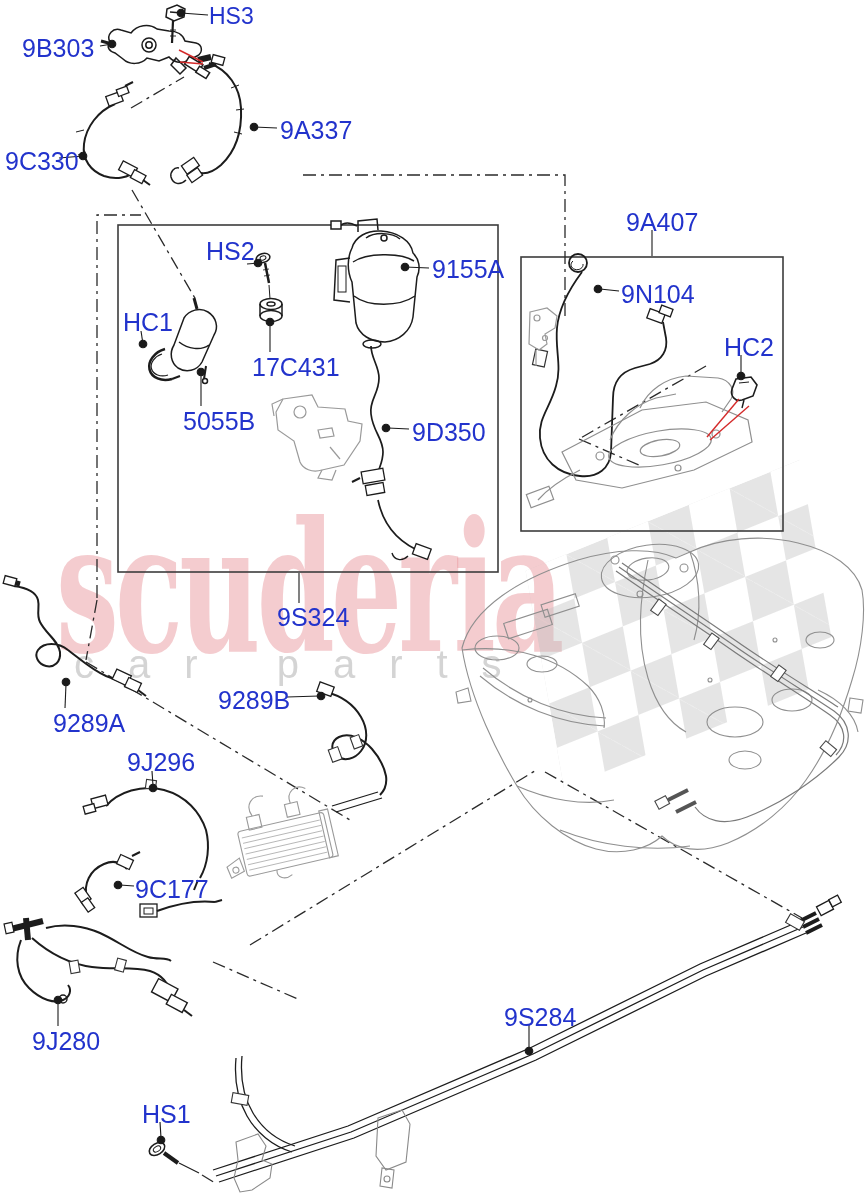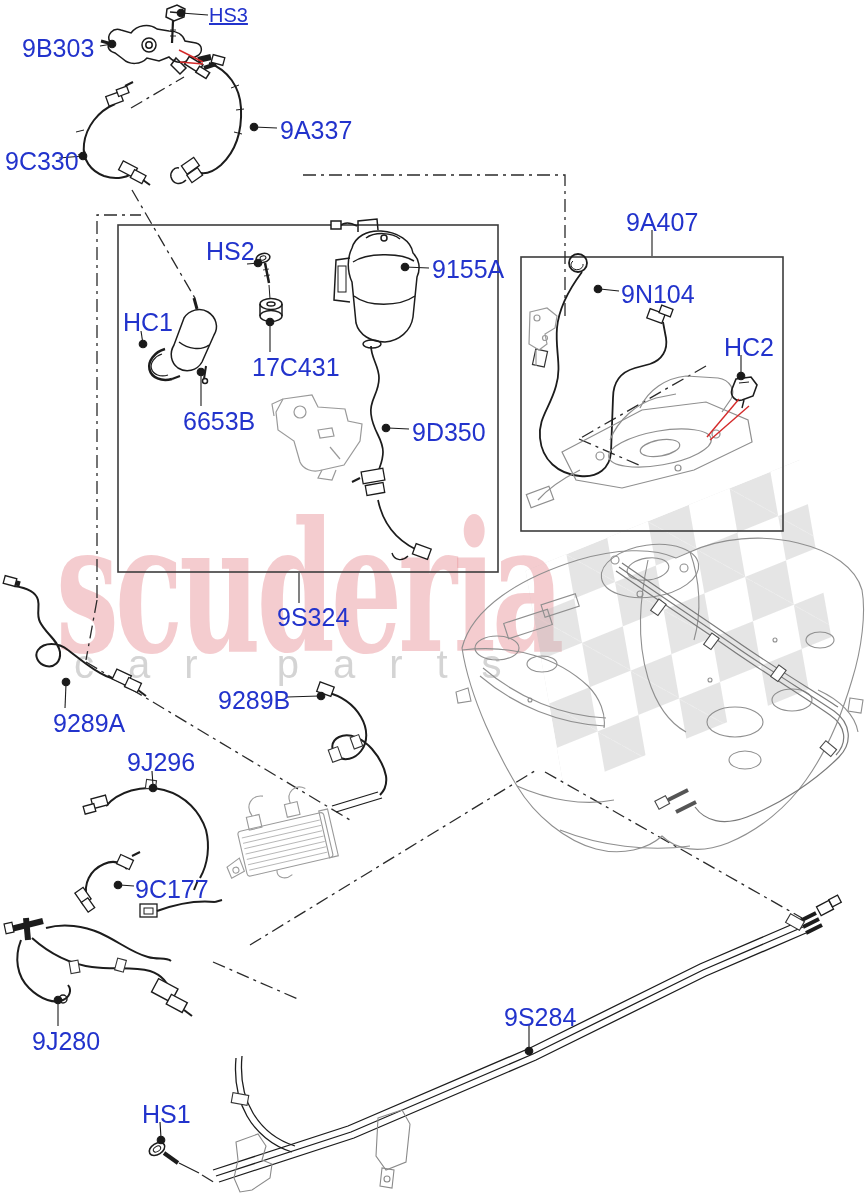--- a/index.html
+++ b/index.html
@@ -14,21 +14,21 @@
           color:rgba(160,160,160,0.45);z-index:1;white-space:nowrap;user-select:none;}
   .checker{position:absolute;left:534px;top:516px;width:296px;height:216px;z-index:1;
            background-image:
              linear-gradient(45deg,#c2c2c2 25%,transparent 25%,transparent 75%,#c2c2c2 75%),
              linear-gradient(45deg,#c2c2c2 25%,transparent 25%,transparent 75%,#c2c2c2 75%);
            background-size:88px 88px;background-position:0 0,44px 44px;
            transform:rotate(-22deg) skewX(-12deg);opacity:.42;}
   svg.art{position:absolute;left:0;top:0;z-index:2;}
   .lbl{position:absolute;font-size:25px;line-height:1.1;color:#2233CC;white-space:nowrap;
        z-index:3;cursor:pointer;}
-  .lbl.big{font-size:20px;text-decoration:underline;}
+  .lbl.big{font-size:23px;}
 </style>
 </head>
 <body>
 
 <div id="stage">
 
   <div class="wm-brand">scuderia</div>
   <div class="wm-sub">car parts</div>
   <div class="checker"></div>
 
@@ -406,21 +406,21 @@
   </svg>
 
   <div class="lbl big" style="left:209px;top:4px">HS3</div>
   <div class="lbl" style="left:22px;top:35px">9B303</div>
   <div class="lbl" style="left:280px;top:117px">9A337</div>
   <div class="lbl" style="left:5px;top:148px">9C330</div>
   <div class="lbl" style="left:206px;top:238px">HS2</div>
   <div class="lbl" style="left:432px;top:256px">9155A</div>
   <div class="lbl" style="left:123px;top:309px">HC1</div>
   <div class="lbl" style="left:252px;top:354px">17C431</div>
-  <div class="lbl" style="left:183px;top:408px">6653B</div>
+  <div class="lbl" style="left:183px;top:408px">5055B</div>
   <div class="lbl" style="left:412px;top:419px">9D350</div>
   <div class="lbl" style="left:277px;top:604px">9S324</div>
   <div class="lbl" style="left:626px;top:209px">9A407</div>
   <div class="lbl" style="left:621px;top:281px">9N104</div>
   <div class="lbl" style="left:724px;top:334px">HC2</div>
   <div class="lbl" style="left:53px;top:710px">9289A</div>
   <div class="lbl" style="left:218px;top:687px">9289B</div>
   <div class="lbl" style="left:127px;top:749px">9J296</div>
   <div class="lbl" style="left:135px;top:876px">9C177</div>
   <div class="lbl" style="left:32px;top:1028px">9J280</div>

